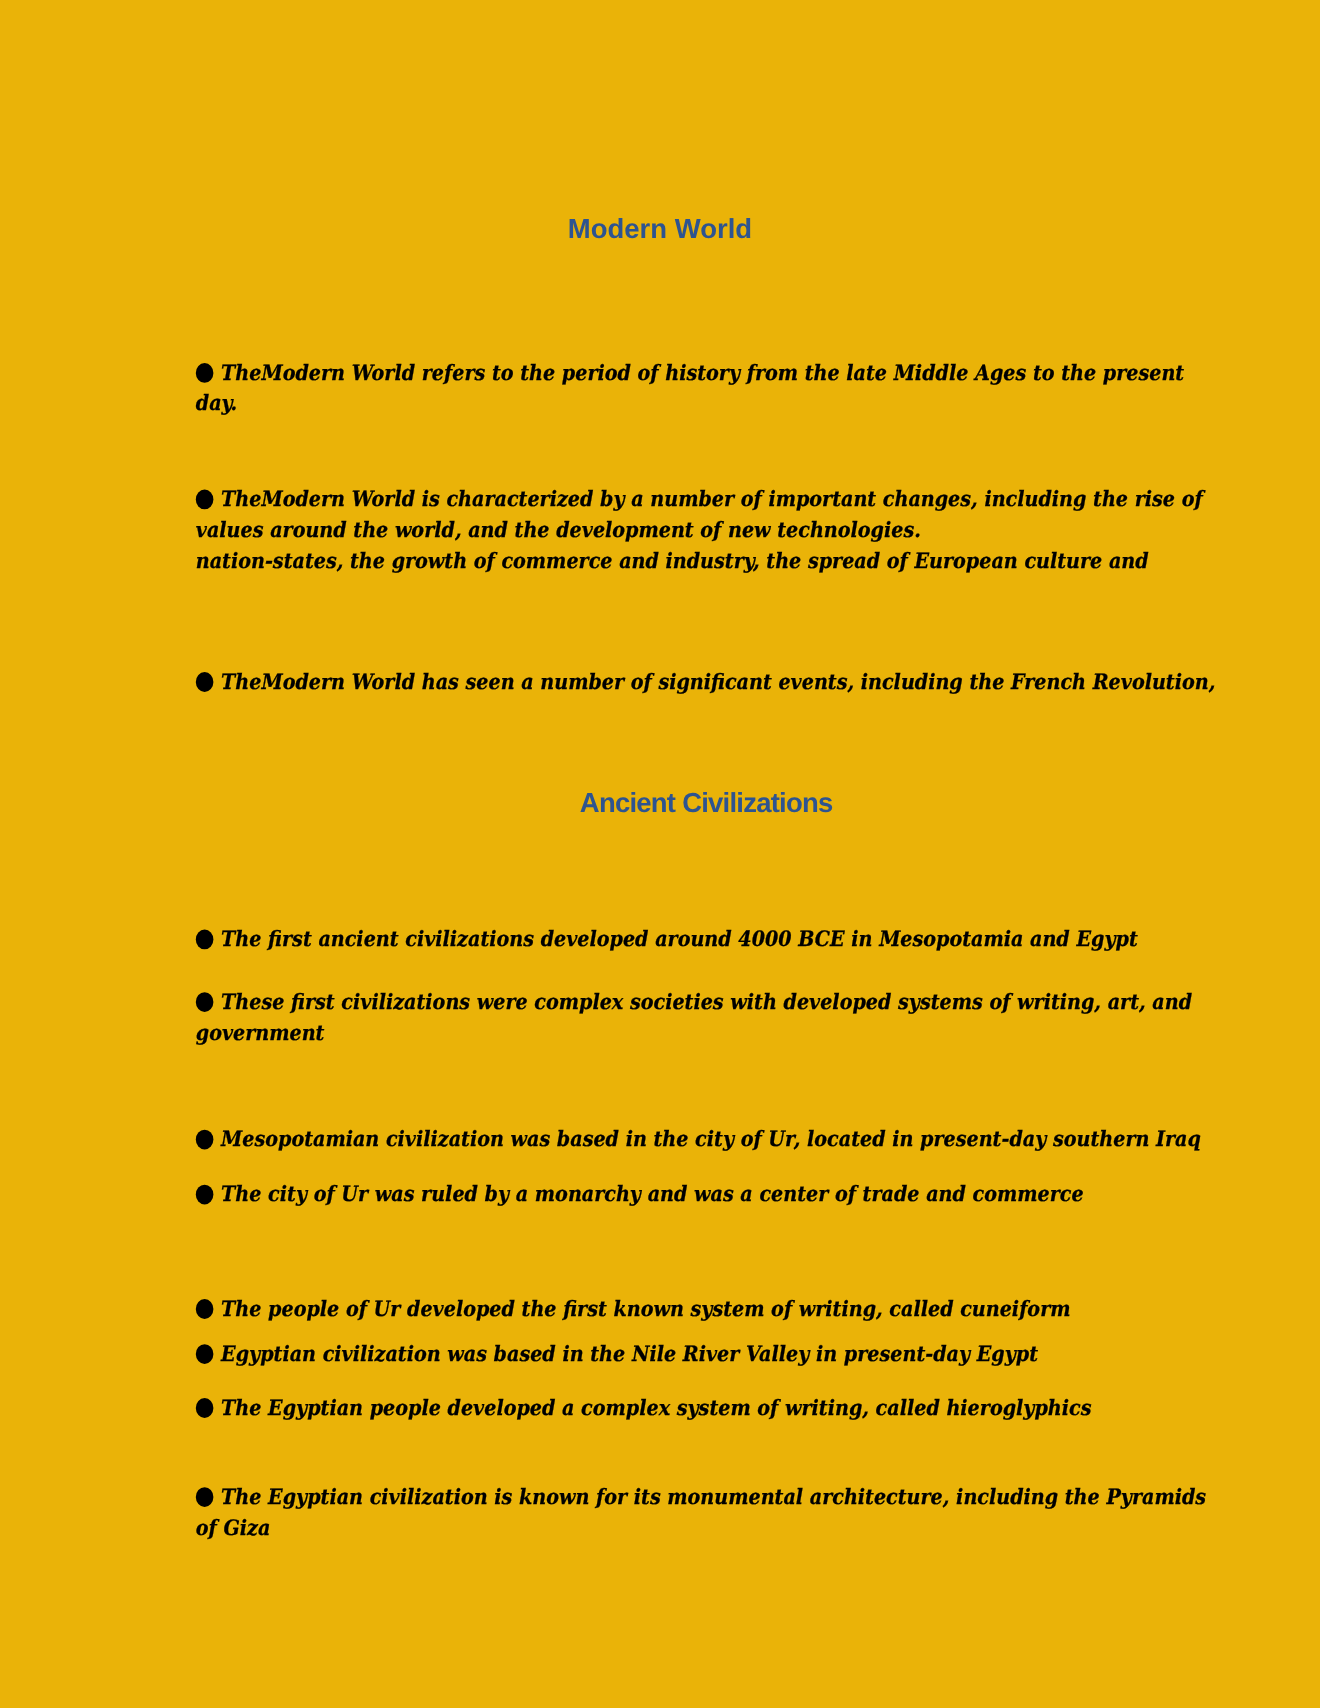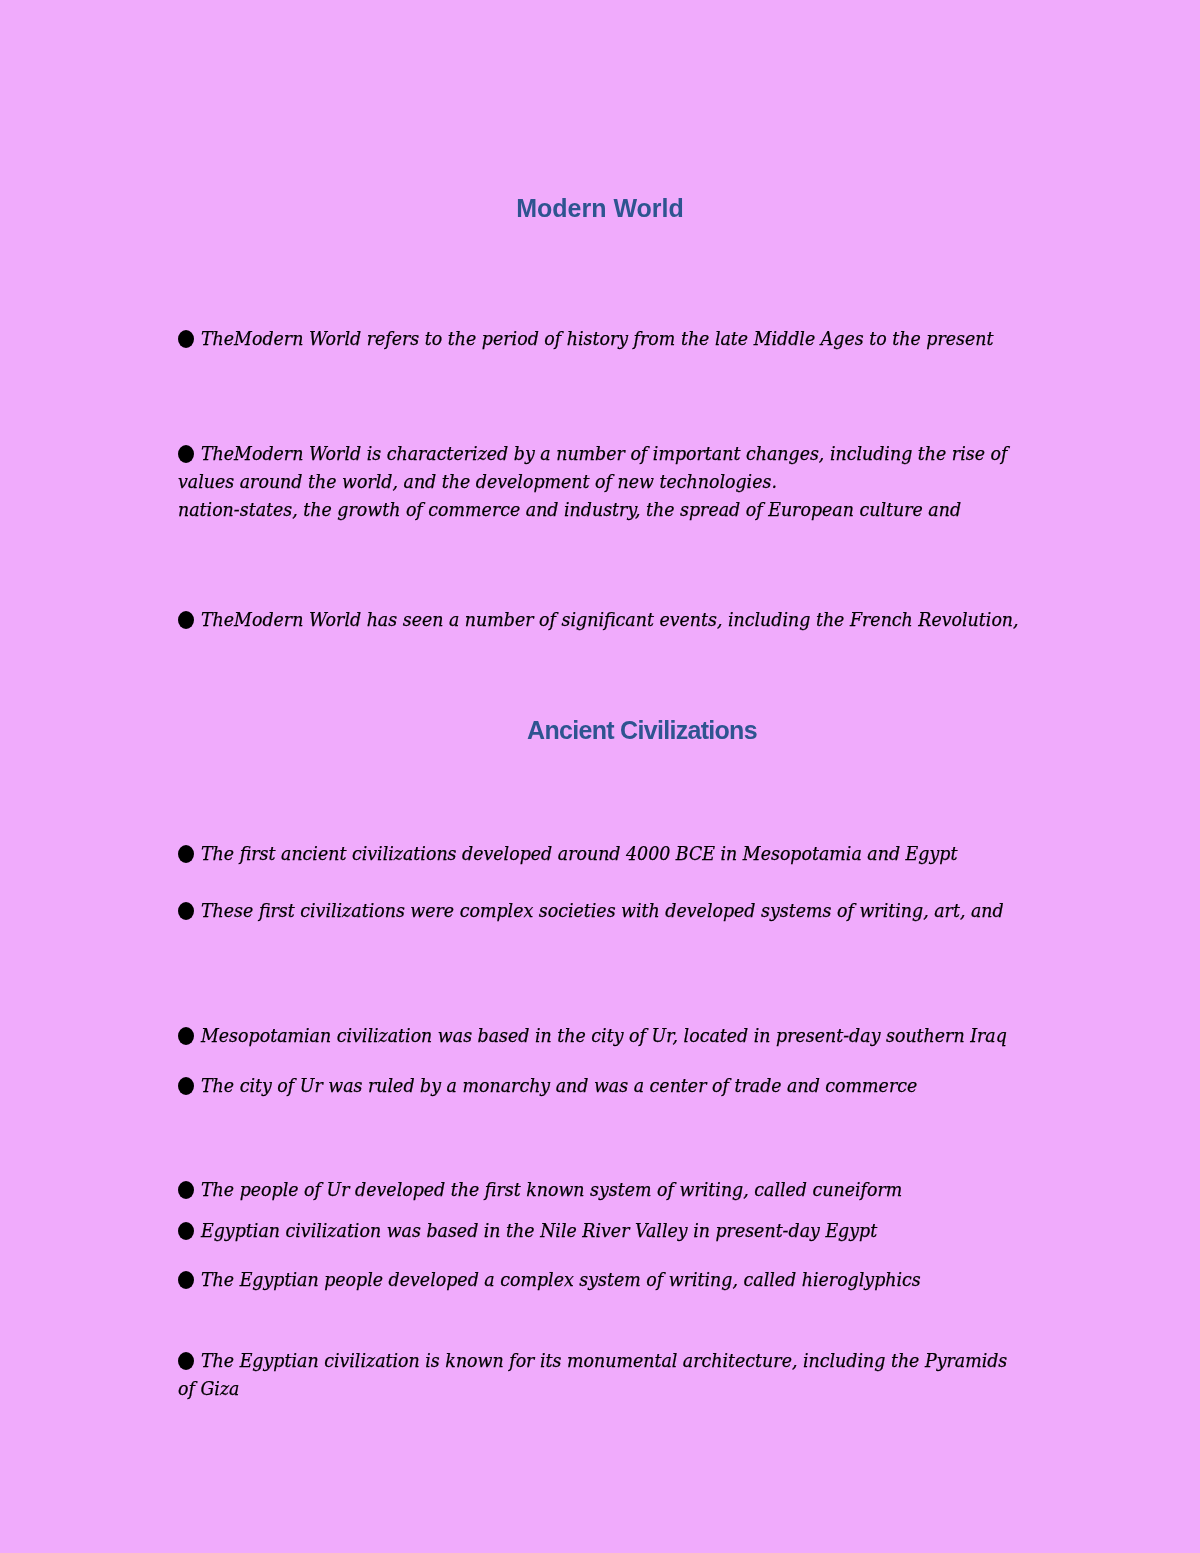--- a/index.html
+++ b/index.html
@@ -10,21 +10,21 @@
   }
   body {
     width: 1200px;
     height: 1553px;
     overflow: hidden;
   }
   .page {
     position: relative;
     width: 1200px;
     height: 1553px;
-    background: #f0abfc;
+    background: #eab308;
     overflow: hidden;
   }
 
   
   .doc-heading {
     position: absolute;
     left: 0;
     width: 1200px;
     text-align: center;
     font-family: "Liberation Sans", sans-serif;
@@ -40,20 +40,21 @@
   .bullet-para {
     position: absolute;
     left: 177.6px;
     font-family: "DejaVu Serif", serif;
     font-style: italic;
     font-size: 19.2px;
     line-height: 28px;
     color: #000000;
     -webkit-text-stroke: 0.25px #000000;
     white-space: nowrap;
+    font-weight: bold;
   }
   .para-line {
     white-space: nowrap;
     height: 28px;
   }
   .bullet-icon {
     display: inline-block;
     width: 16px;
     height: 18px;
     border-radius: 50%;
@@ -69,40 +70,42 @@
 </style>
 </head>
 <body>
 
 <div class="page">
 
   <div class="doc-heading" style="top:196px">Modern World</div>
 
   <div class="bullet-para" style="top:325px">
     <div class="para-line"><span class="bullet-icon"></span><span class="line-text">TheModern World refers to the period of history from the late Middle Ages to the present</span></div>
+    <div class="para-line"><span class="line-text">day.</span></div>
   </div>
 
   <div class="bullet-para" style="top:440px">
     <div class="para-line"><span class="bullet-icon"></span><span class="line-text">TheModern World is characterized by a number of important changes, including the rise of</span></div>
     <div class="para-line"><span class="line-text">values around the world, and the development of new technologies.</span></div>
     <div class="para-line"><span class="line-text">nation-states, the growth of commerce and industry, the spread of European culture and</span></div>
   </div>
 
   <div class="bullet-para" style="top:606px">
     <div class="para-line"><span class="bullet-icon"></span><span class="line-text">TheModern World has seen a number of significant events, including the French Revolution,</span></div>
   </div>
 
   <div class="doc-heading tight" style="top:718px">Ancient Civilizations</div>
 
   <div class="bullet-para" style="top:840px">
     <div class="para-line"><span class="bullet-icon"></span><span class="line-text">The first ancient civilizations developed around 4000 BCE in Mesopotamia and Egypt</span></div>
   </div>
 
   <div class="bullet-para" style="top:897px">
     <div class="para-line"><span class="bullet-icon"></span><span class="line-text">These first civilizations were complex societies with developed systems of writing, art, and</span></div>
+    <div class="para-line"><span class="line-text">government</span></div>
   </div>
 
   <div class="bullet-para" style="top:1022px">
     <div class="para-line"><span class="bullet-icon"></span><span class="line-text">Mesopotamian civilization was based in the city of Ur, located in present-day southern Iraq</span></div>
   </div>
 
   <div class="bullet-para" style="top:1072px">
     <div class="para-line"><span class="bullet-icon"></span><span class="line-text">The city of Ur was ruled by a monarchy and was a center of trade and commerce</span></div>
   </div>
 

